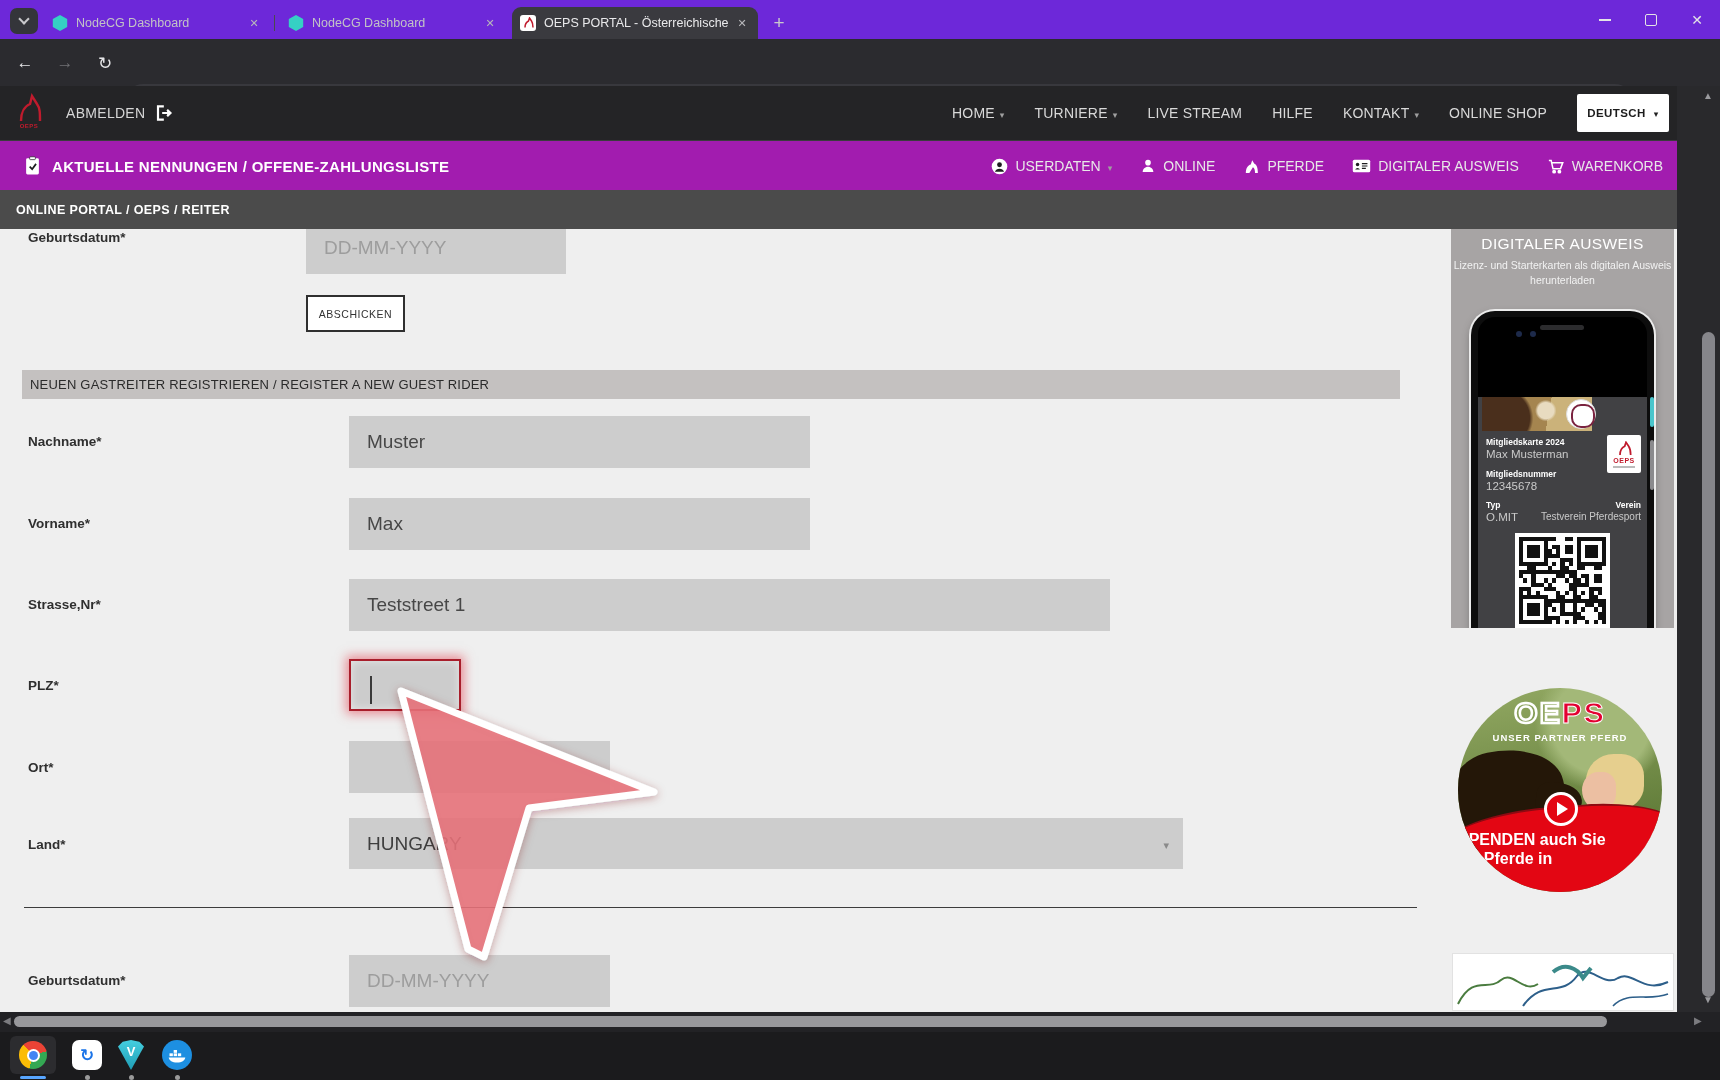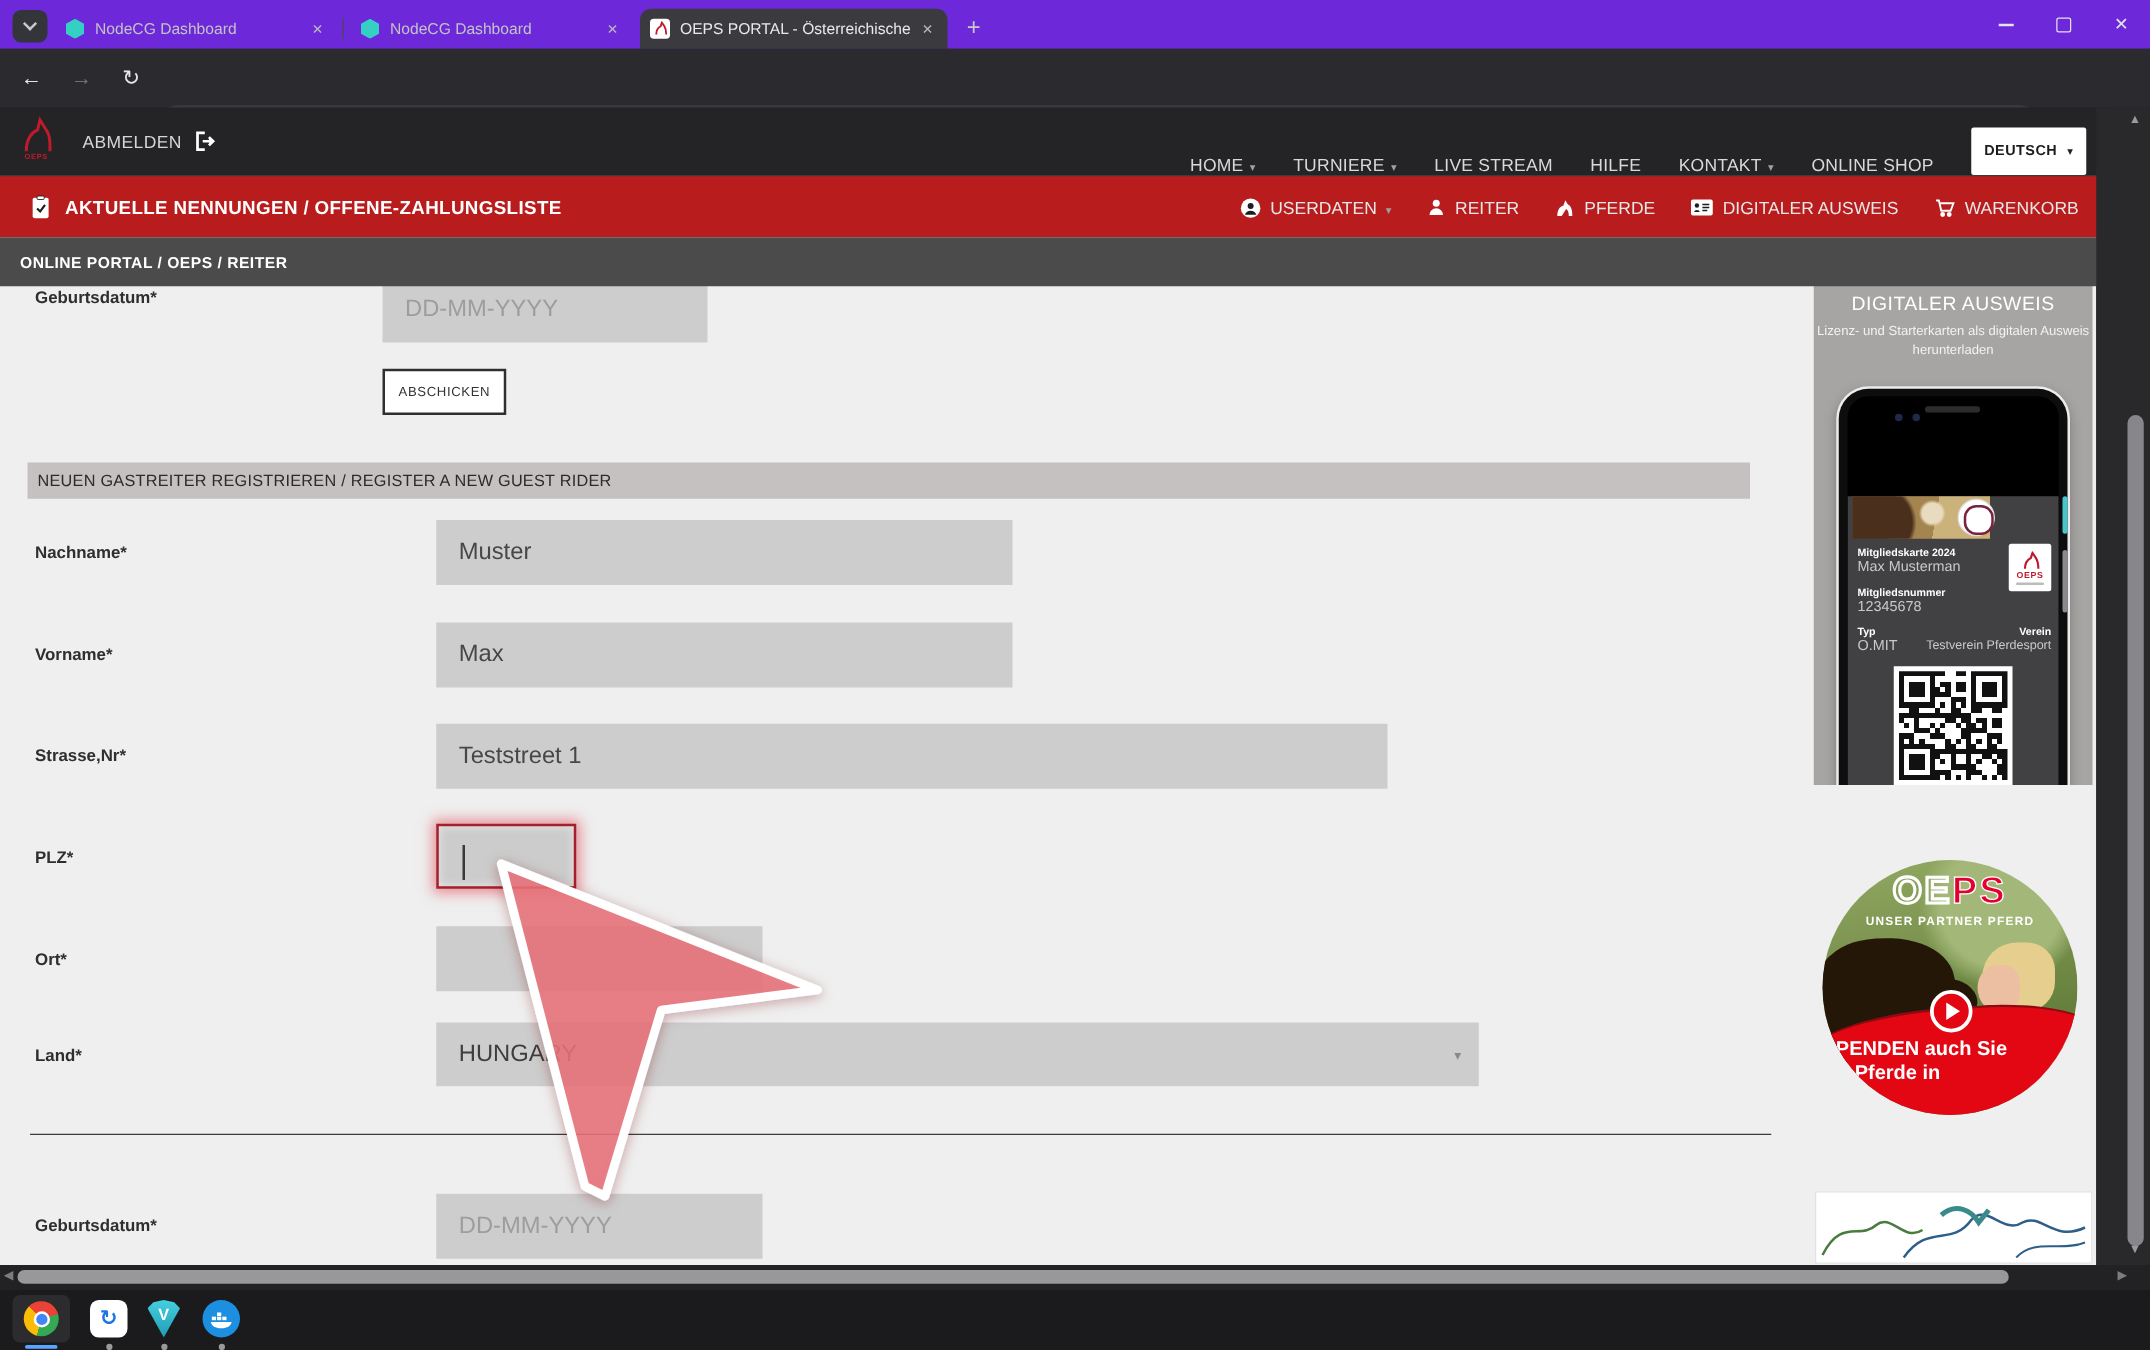--- a/index.html
+++ b/index.html
@@ -33,25 +33,25 @@
   .urlpill{position:absolute;left:126px;top:45px;width:1506px;height:34px;border-radius:17px;background:#38383d;display:flex;align-items:center;color:#d8d8da;}
   .url-text{font-size:13.5px;margin-left:12px;white-space:nowrap;overflow:hidden;max-width:1380px;}
   .tuneicon{margin-left:16px;flex:none;}
   .star{position:absolute;right:110px;top:0;height:34px;display:flex;align-items:center;font-size:16px;color:#cfcfd2;}
   .star::before{content:"\2606";}
   .toolright{position:absolute;right:12px;top:45px;height:34px;display:flex;align-items:center;gap:18px;color:#cfcfd2;}
   .dots::before{content:"\22EE";font-size:17px;}
 
   
   .nav1{position:absolute;left:0;top:86px;width:1695px;height:54px;background:#242426;}
-  .nav2{position:absolute;left:0;top:140px;width:1695px;height:50px;background:#b91c1c;border-top:1px solid #3b3b3d;}
+  .nav2{position:absolute;left:0;top:140px;width:1695px;height:50px;background:#a21caf;border-top:1px solid #3b3b3d;}
   .brand{position:absolute;left:12px;top:5px;width:34px;height:44px;display:flex;flex-direction:column;align-items:center;}
   .brandword{font-size:6px;color:#c01b2d;font-weight:bold;letter-spacing:.5px;}
   .abmelden{position:absolute;left:66px;top:0;height:54px;display:flex;align-items:center;gap:8px;color:#d6d6d6;font-size:14px;letter-spacing:.3px;}
-  .menurow{position:absolute;right:26px;top:0;height:54px;display:flex;align-items:flex-end;gap:30px;}
+  .menurow{position:absolute;right:26px;top:0;height:54px;display:flex;align-items:center;gap:30px;}
   .mitem{color:#d9d9d9;font-size:14px;letter-spacing:.2px;display:flex;align-items:center;gap:5px;white-space:nowrap;}
   .caret::after{content:"\25BE";font-size:9px;color:#9f9f9f;}
   .langbtn{background:#fff;color:#1c1c1c;font-size:11.5px;font-weight:bold;letter-spacing:.4px;border-radius:2px;width:92px;height:38px;display:flex;align-items:center;justify-content:center;gap:8px;}
   .langbtn .caret::after{color:#222;}
   .pagetitle{position:absolute;left:24px;top:0;height:50px;display:flex;align-items:center;gap:11px;color:#fff;}
   .pagetitle span{font-size:15px;font-weight:bold;letter-spacing:.3px;}
   .subrow{position:absolute;right:32px;top:0;height:50px;display:flex;align-items:center;gap:28px;}
   .sitem{color:#e8e8e8;font-size:14px;display:flex;align-items:center;gap:7px;white-space:nowrap;}
 
   .crumb{position:absolute;left:0;top:190px;width:1677px;height:39px;background:#4b4b4b;z-index:5;display:flex;align-items:center;}
@@ -271,21 +271,21 @@
             <path d="M5.5 19.5a7 7 0 0113 0z" fill="#1d1d1f"></path>
           </svg>
         <span>USERDATEN</span>
           <span class="caret"></span>
       </div>
       <div class="sitem">
         <svg width="16" height="16" viewBox="0 0 24 24" fill="#fff">
             <circle cx="12" cy="7" r="4.2"></circle>
             <path d="M4 21c0-4.4 3.6-8 8-8s8 3.6 8 8z"></path>
           </svg>
-        <span>REITER</span>
+        <span>ONLINE</span>
       </div>
       <div class="sitem">
         <svg width="17" height="17" viewBox="0 0 24 24" fill="#fff">
             <path d="M4 21c0-7 3-11 7-12l2-6 3 5c3 1 5 5 5 13h-4c0-4-1-7-3-8l-5 8z"></path>
           </svg>
         <span>PFERDE</span>
       </div>
       <div class="sitem">
         <svg width="19" height="16" viewBox="0 0 24 20">
             <rect x="1" y="2" width="22" height="16" rx="2" fill="#fff"></rect>

